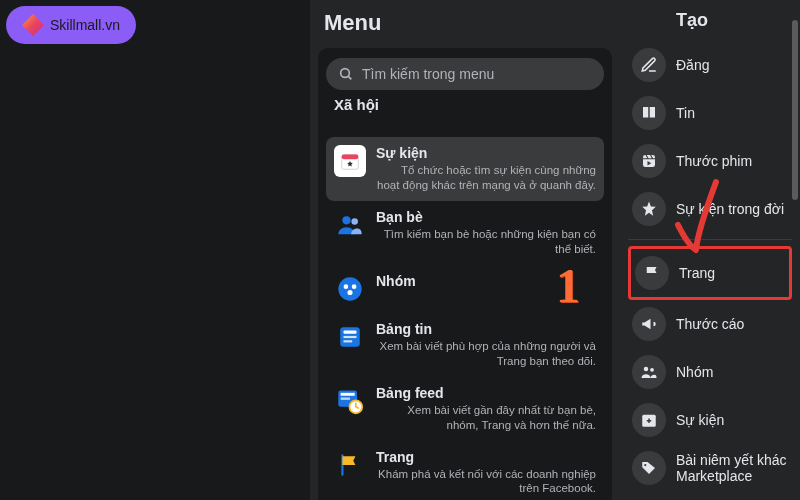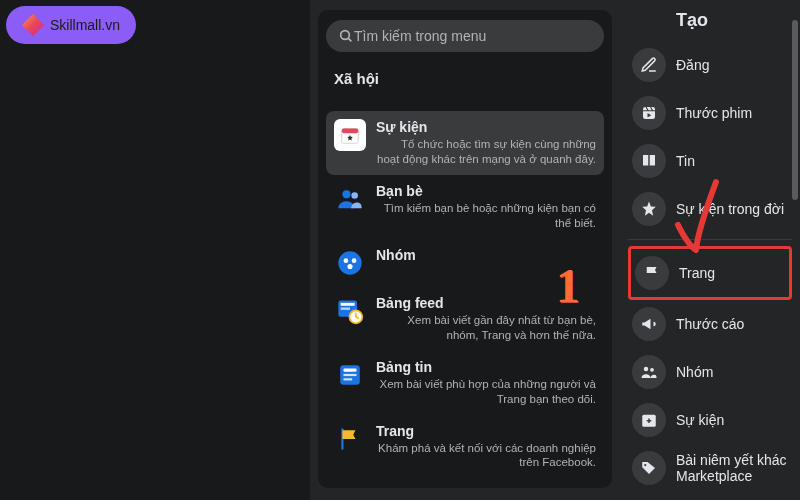--- a/index.html
+++ b/index.html
@@ -65,21 +65,22 @@
       background: #18191a;
       border-radius: 10px;
       padding: 10px 8px;
     }
     .search-bar {
       background: #3a3b3c;
       border-radius: 20px;
       padding: 8px 12px;
       display: flex;
       align-items: center;
-      margin-bottom: 14px;
+      gap: 8px;
+      margin-bottom: 2px;
     }
     .search-icon {
       color: #b0b3b8;
       flex-shrink: 0;
     }
     .search-text {
       color: #b0b3b8;
       font-size: 14px;
     }
     .section-label {
@@ -194,20 +195,21 @@
   </style>
 </head>
 <body>
 
 <div class="watermark">
   <div class="watermark-logo"></div>
   <span class="watermark-text">Skillmall.vn</span>
 </div>
 
 <div class="panel">
+  <div class="menu-title">Menu</div>
 
   <div class="inner-card">
     <div class="search-bar">
       <svg class="search-icon" width="16" height="16" viewBox="0 0 24 24" fill="none" stroke="currentColor" stroke-width="2.5">
           <circle cx="10.5" cy="10.5" r="6.5"></circle>
           <line x1="20" y1="20" x2="15.5" y2="15.5"></line>
         </svg>
       <span class="search-text">Tìm kiếm trong menu</span>
     </div>
 
@@ -246,20 +248,35 @@
       <div class="mi-icon">
         <svg width="28" height="28" viewBox="0 0 24 24">
             <circle cx="12" cy="12" r="10" fill="#1b74e4"></circle>
             <circle cx="8.5" cy="10" r="2" fill="#fff"></circle>
             <circle cx="15.5" cy="10" r="2" fill="#fff"></circle>
             <circle cx="12" cy="15" r="2.2" fill="#fff"></circle>
           </svg>
       </div>
       <div class="mi-text">
         <div class="mi-title">Nhóm</div>
+      </div>
+    </div>
+
+    <div class="menu-item">
+      <div class="mi-icon">
+        <svg width="26" height="26" viewBox="0 0 24 24">
+            <rect x="3" y="3" width="18" height="18" rx="3" fill="#1b74e4"></rect>
+            <rect x="6" y="6" width="12" height="3" rx="1" fill="#fff"></rect>
+            <rect x="6" y="11" width="12" height="2" fill="#fff" opacity="0.8"></rect>
+            <rect x="6" y="15" width="8" height="2" fill="#fff" opacity="0.8"></rect>
+          </svg>
+      </div>
+      <div class="mi-text">
+        <div class="mi-title">Bảng tin</div>
+        <div class="mi-desc">Xem bài viết phù hợp của những người và Trang bạn theo dõi.</div>
       </div>
     </div>
 
     <div class="menu-item">
       <div class="mi-icon">
         <svg width="28" height="28" viewBox="0 0 24 24">
             <rect x="2" y="3" width="16" height="14" rx="2" fill="#1b74e4"></rect>
             <rect x="4" y="5" width="12" height="2.5" fill="#fff"></rect>
             <rect x="4" y="9" width="8" height="2" fill="#fff" opacity="0.7"></rect>
             <circle cx="17" cy="17" r="5.5" fill="#fff" stroke="#f7b928" stroke-width="1.5"></circle>
@@ -268,35 +285,20 @@
       </div>
       <div class="mi-text">
         <div class="mi-title">Bảng feed</div>
         <div class="mi-desc">Xem bài viết gần đây nhất từ bạn bè, nhóm, Trang và hơn thế nữa.</div>
       </div>
     </div>
 
     <div class="menu-item">
       <div class="mi-icon">
         <svg width="26" height="26" viewBox="0 0 24 24">
-            <rect x="3" y="3" width="18" height="18" rx="3" fill="#1b74e4"></rect>
-            <rect x="6" y="6" width="12" height="3" rx="1" fill="#fff"></rect>
-            <rect x="6" y="11" width="12" height="2" fill="#fff" opacity="0.8"></rect>
-            <rect x="6" y="15" width="8" height="2" fill="#fff" opacity="0.8"></rect>
-          </svg>
-      </div>
-      <div class="mi-text">
-        <div class="mi-title">Bảng tin</div>
-        <div class="mi-desc">Xem bài viết phù hợp của những người và Trang bạn theo dõi.</div>
-      </div>
-    </div>
-
-    <div class="menu-item">
-      <div class="mi-icon">
-        <svg width="26" height="26" viewBox="0 0 24 24">
             <path d="M5 3v18" stroke="#1b74e4" stroke-width="2" stroke-linecap="round"></path>
             <path d="M5 4h12l-2 4 2 4H5z" fill="#f7b928"></path>
           </svg>
       </div>
       <div class="mi-text">
         <div class="mi-title">Trang</div>
         <div class="mi-desc">Khám phá và kết nối với các doanh nghiệp trên Facebook.</div>
       </div>
     </div>
 
@@ -306,40 +308,40 @@
 <div class="panel-right">
   <div class="create-title">Tạo</div>
 
   <div class="create-item">
     <div class="ci-icon">
       <svg width="18" height="18" viewBox="0 0 24 24" fill="none" stroke="currentColor" stroke-width="2">
           <path d="M12 20h9M16.5 3.5a2.1 2.1 0 013 3L7 19l-4 1 1-4z"></path>
         </svg>
     </div>
     <span class="ci-label">Đăng</span>
+  </div>
+
+  <div class="create-item">
+    <div class="ci-icon">
+      <svg width="18" height="18" viewBox="0 0 24 24" fill="currentColor">
+          <path d="M4 4h7v14H4zM13 4h7v14h-7z"></path>
+        </svg>
+    </div>
+    <span class="ci-label">Tin</span>
   </div>
 
   <div class="create-item">
     <div class="ci-icon">
       <svg width="18" height="18" viewBox="0 0 24 24" fill="currentColor">
           <rect x="4" y="4" width="16" height="16" rx="3"></rect>
           <path d="M4 9h16M8 4l3 5M14 4l3 5" stroke="#3a3b3c" stroke-width="1.5"></path>
           <path d="M10 12l5 3-5 3z" fill="#3a3b3c"></path>
         </svg>
     </div>
     <span class="ci-label">Thước phim</span>
-  </div>
-
-  <div class="create-item">
-    <div class="ci-icon">
-      <svg width="18" height="18" viewBox="0 0 24 24" fill="currentColor">
-          <path d="M4 4h7v14H4zM13 4h7v14h-7z"></path>
-        </svg>
-    </div>
-    <span class="ci-label">Tin</span>
   </div>
 
   <div class="create-item">
     <div class="ci-icon">
       <svg width="18" height="18" viewBox="0 0 24 24" fill="currentColor">
           <path d="M12 2l2.5 6.5L21 9l-5 4.5L17.5 21 12 17l-5.5 4L8 13.5 3 9l6.5-.5z"></path>
         </svg>
     </div>
     <span class="ci-label">Sự kiện trong đời</span>
   </div>

